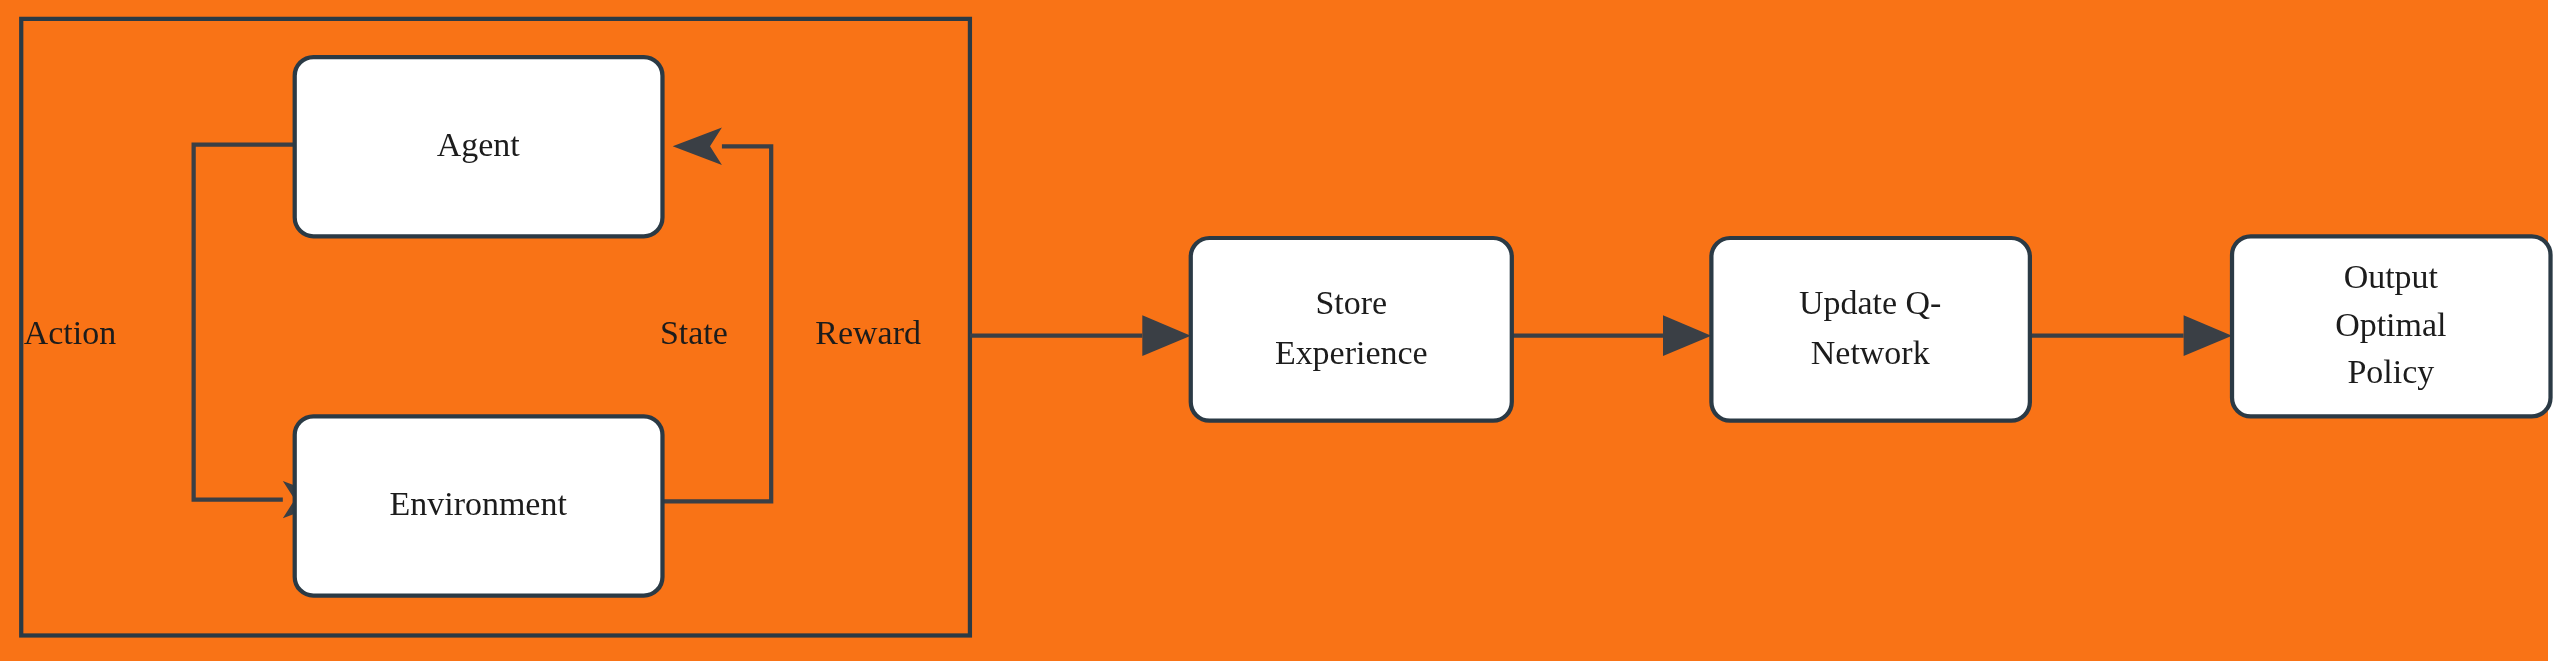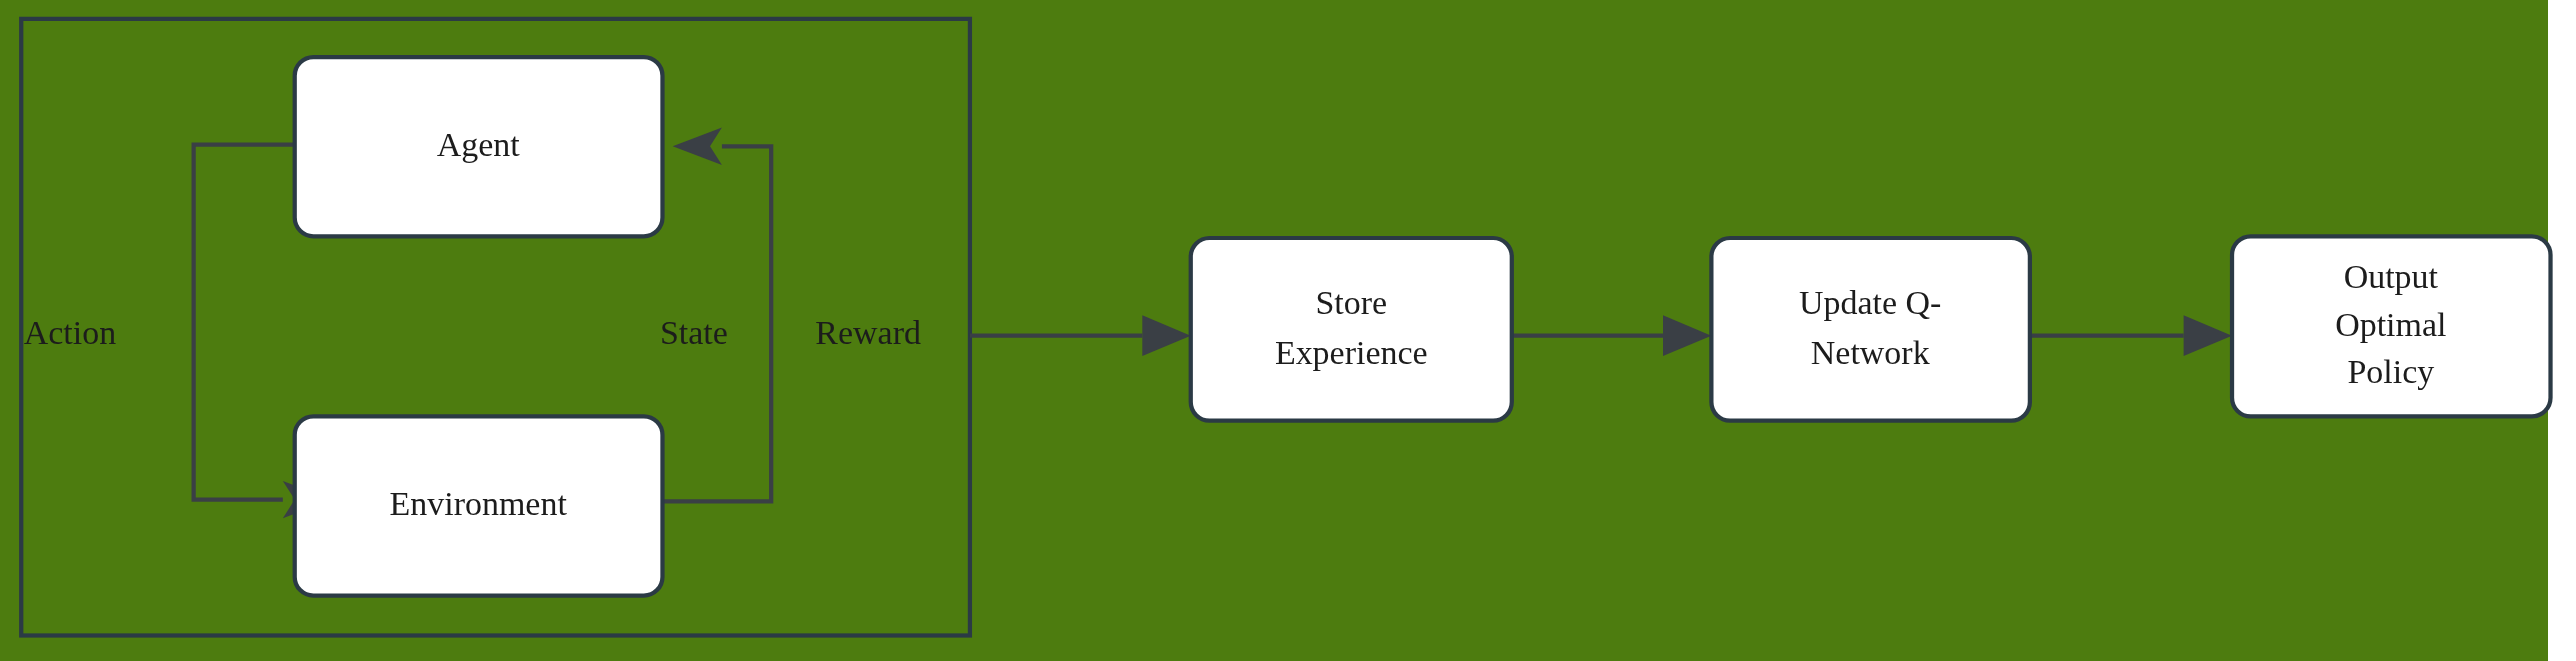--- a/index.html
+++ b/index.html
@@ -10,21 +10,21 @@
   body {
     width: 2576px;
     height: 662px;
     font-family: "Liberation Serif", "DejaVu Serif", serif;
     overflow: hidden;
   }
   #diagram-root {
     position: relative;
     width: 2548px;
     height: 662px;
-    background: #4d7c0f;
+    background: #f97316;
   }
   svg.diagram {
     display: block;
     width: 2576px;
     height: 662px;
   }
   .node-box {
     fill: #ffffff;
     stroke: #2b3a45;
     stroke-width: 5;

